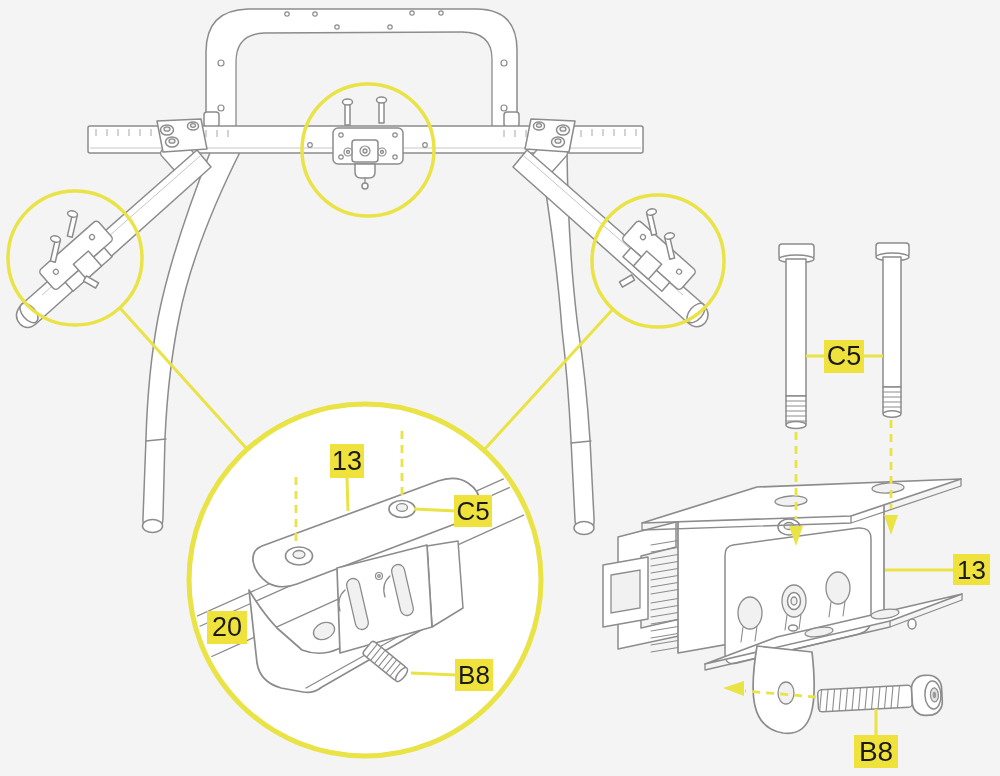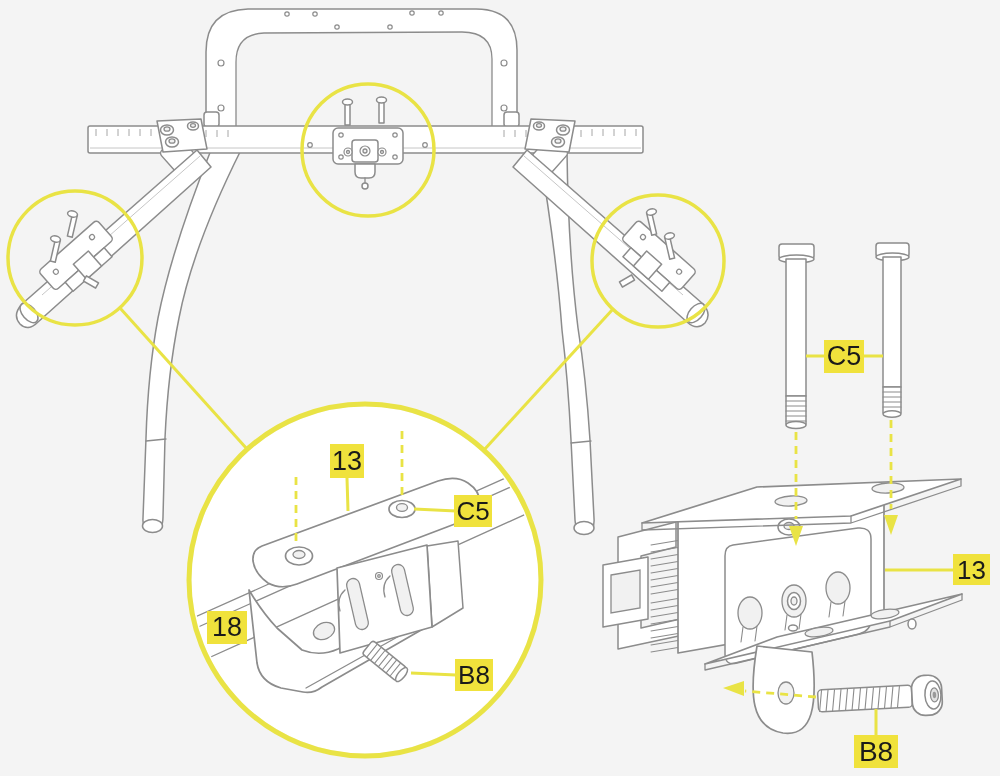--- a/index.html
+++ b/index.html
@@ -305,19 +305,19 @@
 
     <line class="yl" x1="806" y1="356" x2="825" y2="356"></line>
     <line class="yl" x1="863" y1="356" x2="883" y2="356"></line>
     <line class="yl" x1="885" y1="570" x2="953" y2="570"></line>
     <line class="yl" x1="876" y1="709" x2="876" y2="735"></line>
   </g>
 </svg>
 
 <div class="callout" style="left:330px;top:444px;width:34px;height:34px;font-size:27px">13</div>
 <div class="callout" style="left:454px;top:495px;width:38px;height:32px;font-size:26px">C5</div>
-<div class="callout" style="left:207px;top:611px;width:40px;height:33px;font-size:27px">18</div>
+<div class="callout" style="left:207px;top:611px;width:40px;height:33px;font-size:27px">20</div>
 <div class="callout" style="left:455px;top:659px;width:38px;height:32px;font-size:26px">B8</div>
 <div class="callout" style="left:824px;top:340px;width:40px;height:33px;font-size:27px">C5</div>
 <div class="callout" style="left:953px;top:554px;width:37px;height:31px;font-size:26px">13</div>
 <div class="callout" style="left:854px;top:735px;width:44px;height:33px;font-size:28px">B8</div>
 
 </div>
 
 </body></html>

